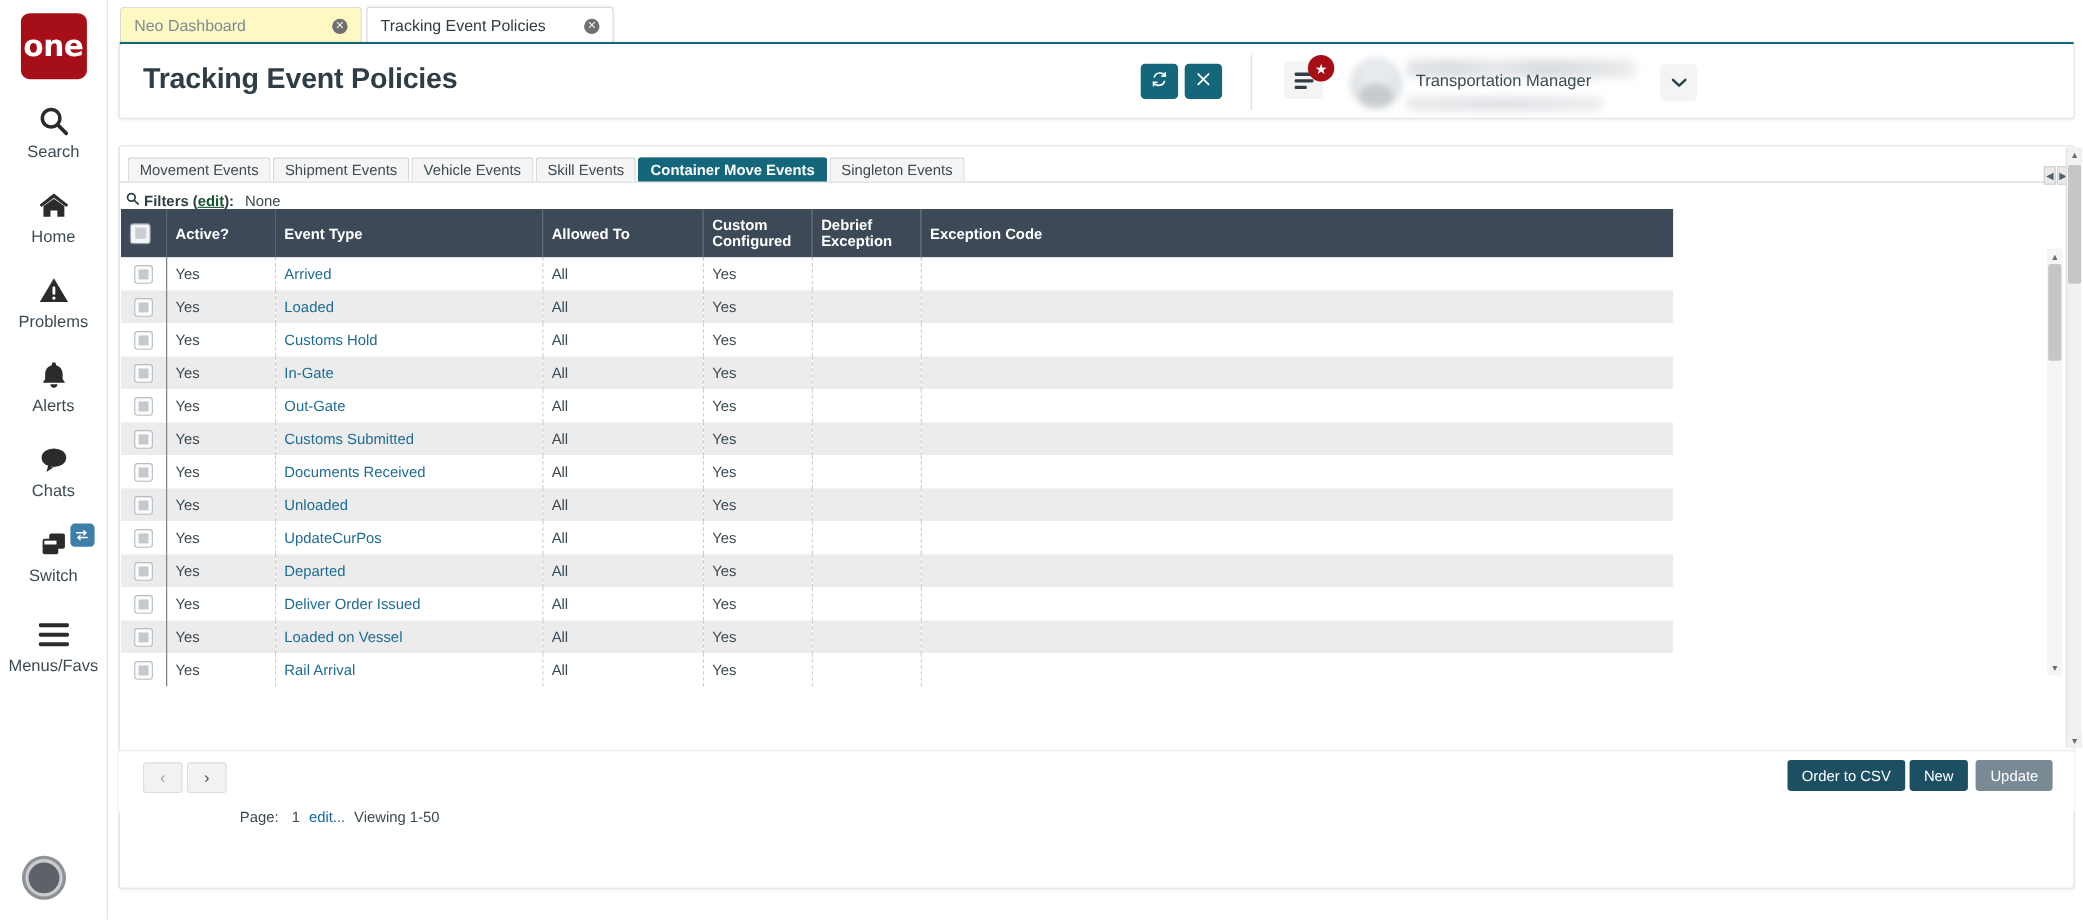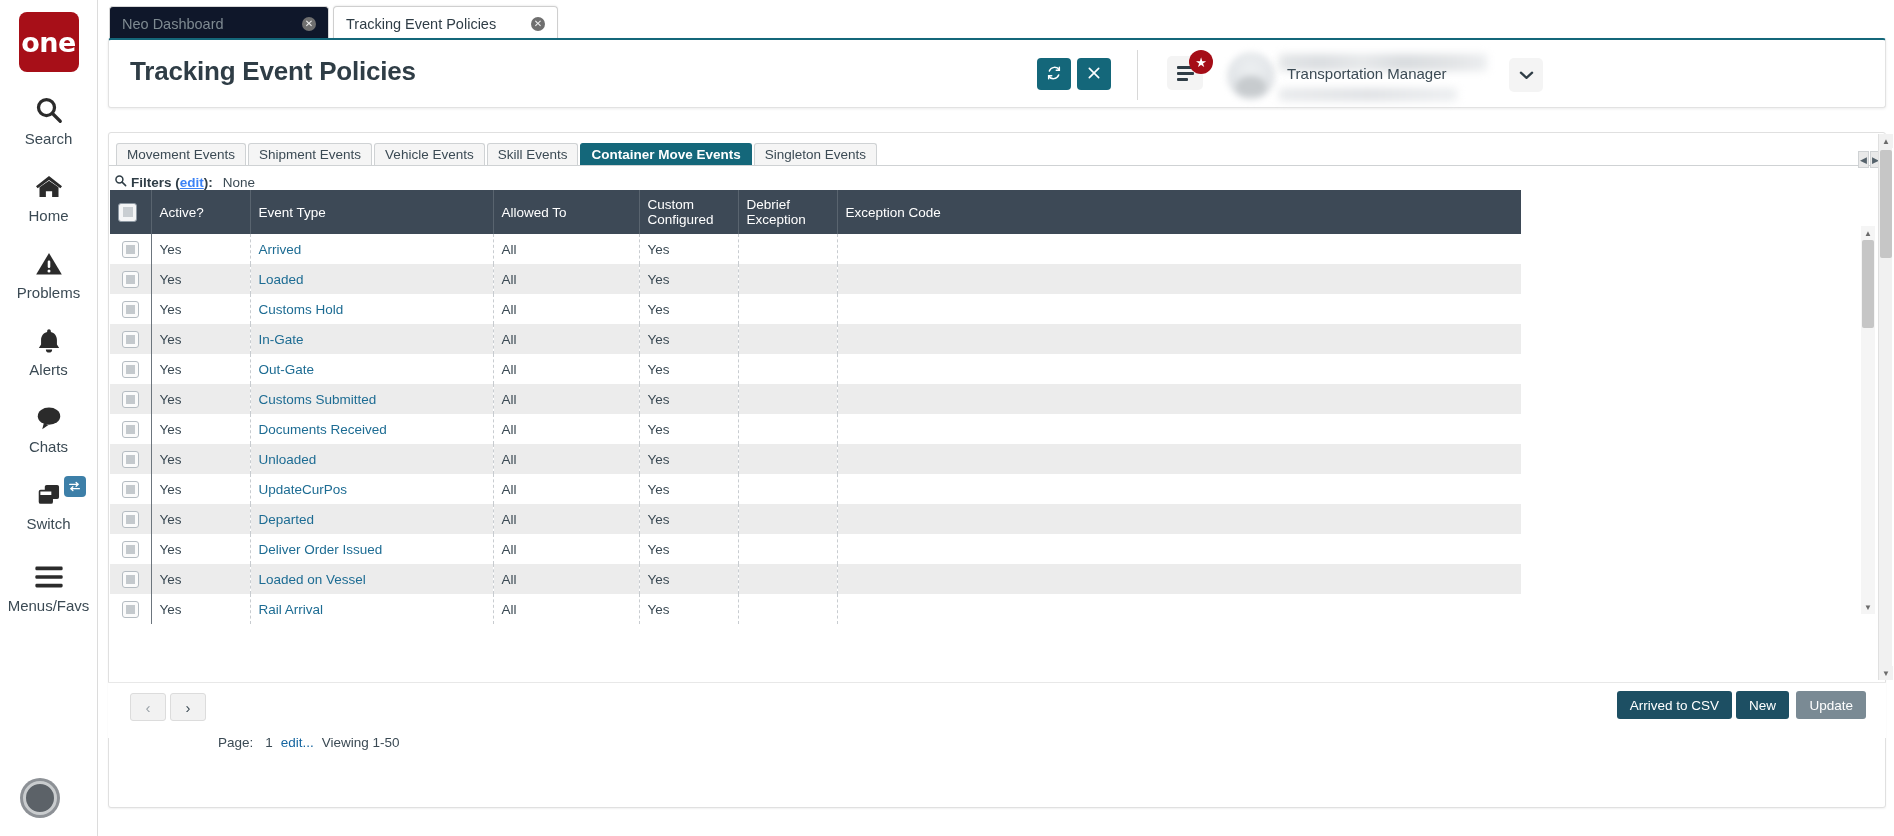--- a/index.html
+++ b/index.html
@@ -71,21 +71,21 @@
   }
 
   
   .tabstrip {
     position: absolute; left: 98px; top: 0;
     width: 1796px; height: 40px;
     background: #ffffff;
   }
   .btab {
     position: absolute; top: 6px; height: 34px;
-    background: #0f172a;
+    background: #fef9c3;
     border: 1px solid #d7d7d7;
     border-bottom: none;
     border-radius: 4px 4px 0 0;
     display: flex; align-items: center;
     padding: 0 12px;
     font-size: 14.5px; color: #7e8a91;
     cursor: pointer;
   }
   .btab.active {
     background: #ffffff;
@@ -239,39 +239,39 @@
   
   .filterbar {
     position: absolute; left: 0; top: 33px;
     width: 1778px; height: 24px;
     display: flex; align-items: flex-end;
     padding-left: 5px;
     font-size: 13.5px; color: #2f3d46;
   }
   .filterbar .mag { margin-right: 4px; font-size: 12px; color: #2f3d46; }
   .filterbar .flabel { font-weight: 700; }
-  .filterbar a.fedit { color: #3b82f6; text-decoration: underline; cursor: pointer; font-weight: 700; }
+  .filterbar a.fedit { color: #14532d; text-decoration: underline; cursor: pointer; font-weight: 700; }
   .filterbar .fval { margin-left: 10px; color: #3b4a54; }
 
   
   .tablewrap {
     position: absolute; left: 1px; top: 57px;
     width: 1776px; height: 435px;
     overflow: hidden;
   }
   table.grid {
     border-collapse: collapse;
     table-layout: fixed;
     width: 1411px;
     font-size: 13.5px;
   }
   table.grid thead th {
     background: #3d4956;
     color: #ffffff;
-    font-weight: 400;
+    font-weight: 700;
     font-size: 13.5px;
     text-align: left;
     padding: 7px 8px;
     height: 40px;
     vertical-align: middle;
     border-right: 1px solid #59646f;
   }
   table.grid thead th.col-chk { border-right: 1px solid #59646f; }
   table.grid thead th.col-last { border-right: none; }
   table.grid tbody td {
@@ -773,18 +773,18 @@
     <div class="pagebtn next">
       <span>›</span>
     </div>
     <div class="pageinfo">
       <span>Page:</span>
       <span class="pgnum">1</span>
       <a>edit...</a>
       <span>Viewing 1-50</span>
     </div>
 
-    <button class="foot-btn btn-export">Arrived to CSV</button>
+    <button class="foot-btn btn-export">Order to CSV</button>
     <button class="foot-btn btn-new">New</button>
     <button class="foot-btn btn-update">Update</button>
   </div>
 
 </div>
 
 </body></html>

